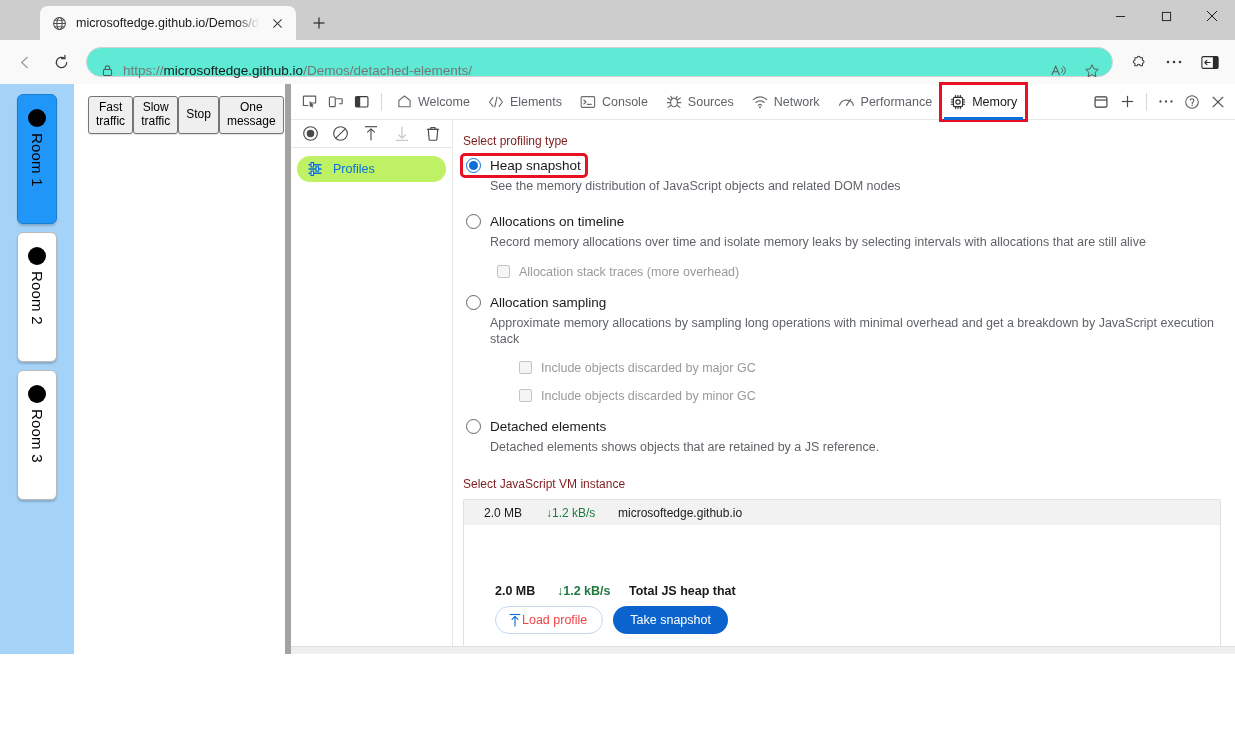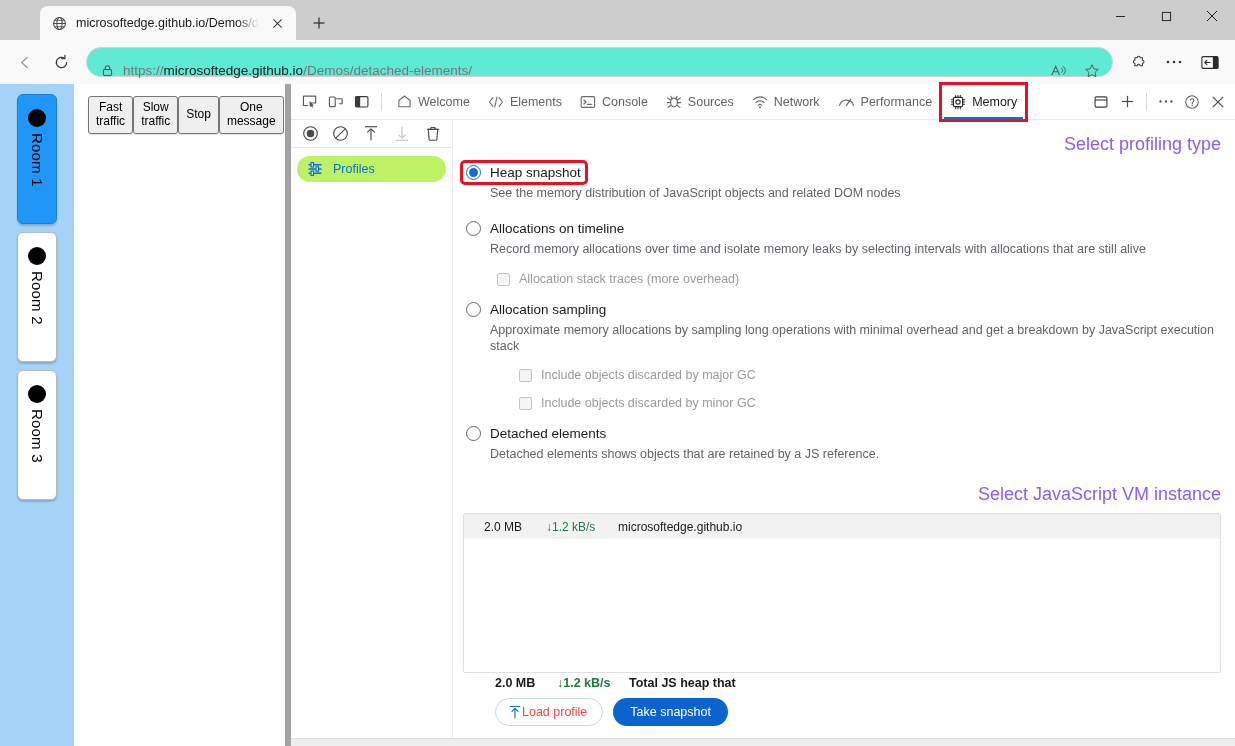--- a/index.html
+++ b/index.html
@@ -6,21 +6,21 @@
   html, body {
     margin: 0; padding: 0;
     width: 1235px; height: 746px;
     overflow: hidden;
     font-family: "Liberation Sans", sans-serif;
     background: #ffffff;
   }
 
   
   .window {
-    width: 1235px; height: 746px;
+    width: 1235px; height: 654px;
     display: flex; flex-direction: column;
     background: #cfcfcf;
     position: relative;
   }
 
   .titlebar {
     height: 40px;
     background: #cdcdcd;
     display: flex;
     align-items: flex-end;
@@ -324,25 +324,24 @@
     display: flex;
     flex-direction: column;
     min-width: 0;
   }
   .dt-scroll {
     flex: 1;
     padding: 0 14px 0 10px;
     min-height: 0;
   }
   .section-title {
-    font-size: 18px;
-    color: #8b5cf6;
+    font-size: 12px;
+    color: #7f1d1d;
     margin: 0 0 8px 0;
     font-weight: 400;
-    text-align: right;
   }
   .opt { margin-bottom: 2px; }
   .opt-head {
     display: flex;
     align-items: center;
     gap: 9px;
     padding: 2px 4px 2px 3px;
     width: fit-content;
     border-radius: 2px;
   }
@@ -373,21 +372,21 @@
     color: #1a1a1a;
   }
   .opt-desc {
     font-size: 12.5px;
     color: #5f6368;
     margin: 3px 0 0 27px;
     line-height: 1.3;
   }
   .sub-check {
     display: flex;
-    align-items: flex-end;
+    align-items: flex-start;
     gap: 9px;
     margin: 14px 0 0 34px;
   }
   .sub-check.indent2 { margin-left: 56px; }
   .checkbox {
     width: 13px; height: 13px;
     flex: 0 0 13px;
     border: 1px solid #c4c4c4;
     background: #f5f5f5;
     border-radius: 2px;

